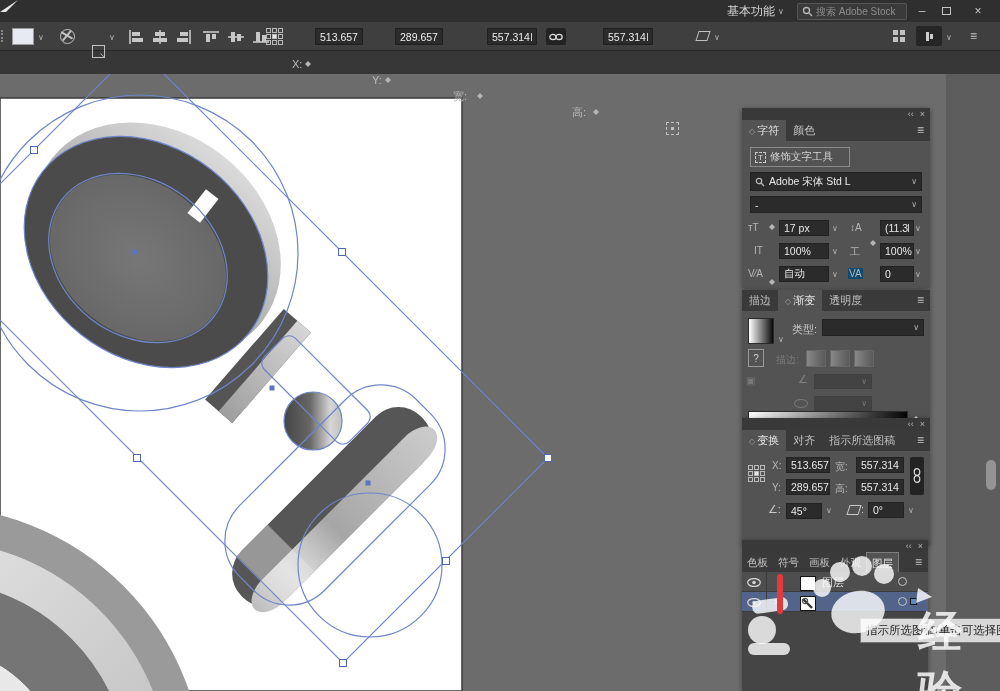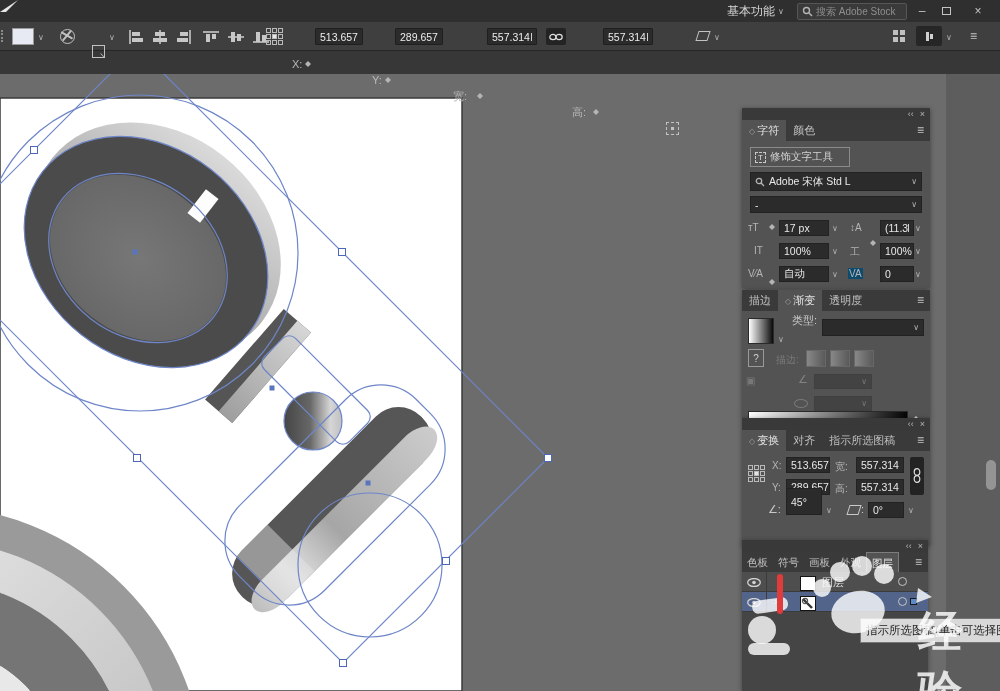--- a/index.html
+++ b/index.html
@@ -405,21 +405,21 @@
 <div class="panel" id="gradpanel">
   <div class="ptabs">
     <span class="ptab">描边</span>
     <span class="ptab active"><span class="dia">◇</span><span>渐变</span></span>
     <span class="ptab">透明度</span>
     <span class="hamb">≡</span>
   </div>
   <div class="abs" style="left:0;top:21px;width:188px;height:107px;background:#535353">
     <div class="abs grad-thumb" style="left:6px;top:7px"></div>
     <span class="abs chev" style="left:36px;top:24px">∨</span>
-    <span class="abs" style="left:50px;top:2px;color:#c9c9c9">类型:</span>
+    <span class="abs" style="left:50px;top:11px;color:#c9c9c9">类型:</span>
     <div class="abs fld" style="left:80px;top:8px;width:102px;height:17px">
       <span class="chev" style="margin-left:auto">∨</span>
     </div>
     <div class="abs qbox" style="left:6px;top:38px">?</div>
     <span class="abs dim icolabel" style="left:34px;top:42px">描边:</span>
     <div class="abs gstopbtn dim" style="left:64px;top:39px"></div>
     <div class="abs gstopbtn dim" style="left:88px;top:39px"></div>
     <div class="abs gstopbtn dim" style="left:112px;top:39px"></div>
     <span class="abs dim" style="left:56px;top:62px;color:#d0d0d0">∠</span>
     <div class="abs fld dim" style="left:72px;top:63px;width:58px;height:15px">
@@ -478,21 +478,21 @@
         <span>557.314</span>
         <span class="bar"></span>
       </div>
     <div class="abs linkbtn" style="left:168px;top:6px;width:14px;height:38px">
       <svg width="8" height="16">
           <ellipse cx="4" cy="4" rx="2.8" ry="3.4" fill="none" stroke="#e0e0e0" stroke-width="1.2"></ellipse>
           <ellipse cx="4" cy="11" rx="2.8" ry="3.4" fill="none" stroke="#e0e0e0" stroke-width="1.2"></ellipse>
         </svg>
     </div>
     <span class="abs" style="left:26px;top:52px;color:#c9c9c9">∠:</span>
-    <div class="abs fld" style="left:44px;top:37px;width:36px;height:27px">
+    <div class="abs fld" style="left:44px;top:52px;width:36px;height:16px">
         <span>45°</span>
       </div>
     <span class="abs chev" style="left:84px;top:55px">∨</span>
     <div class="abs icon-shear" style="left:106px;top:54px;border-color:#c9c9c9"></div>
     <span class="abs" style="left:119px;top:52px;color:#c9c9c9">:</span>
     <div class="abs fld" style="left:126px;top:51px;width:36px;height:16px">
         <span>0°</span>
       </div>
     <span class="abs chev" style="left:166px;top:55px">∨</span>
   </div>

